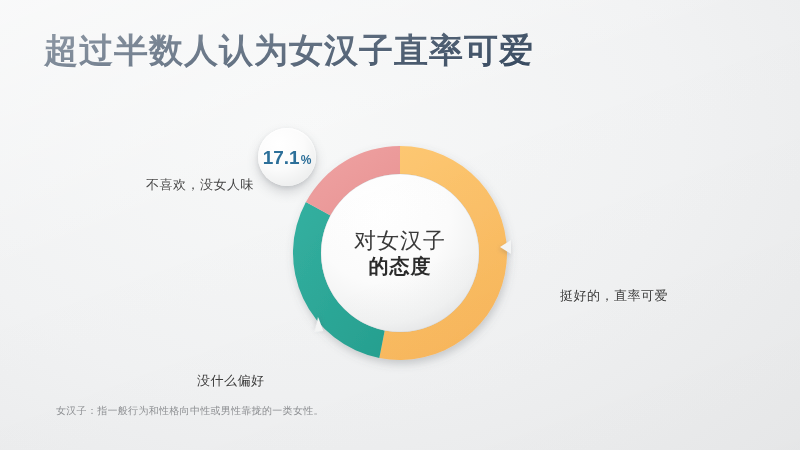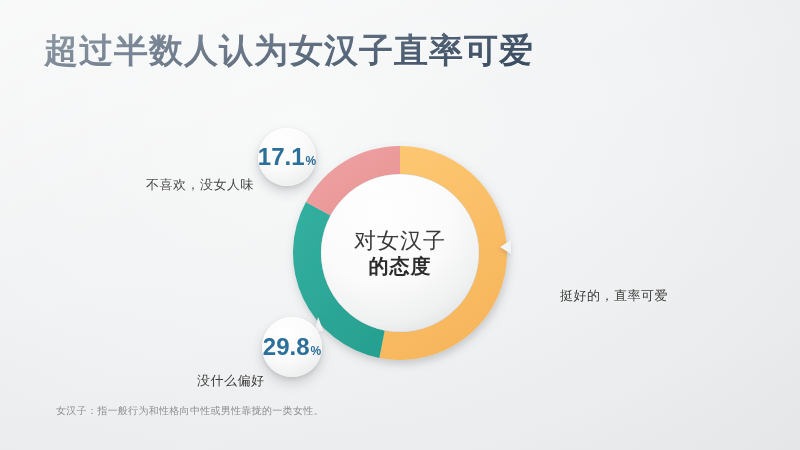--- a/index.html
+++ b/index.html
@@ -96,21 +96,21 @@
     justify-content: center;
     z-index: 5;
   }
   .bubble .pct {
     font-weight: bold;
     color: #2c6f99;
     letter-spacing: 0px;
     white-space: nowrap;
     line-height: 1;
   }
-  .bubble .pct .num { font-size: 24px; }
+  .bubble .pct .num { font-size: 19px; }
   .bubble .pct .sym { font-size: 12px; margin-left: 1px; }
 
   
   .tail {
     position: absolute;
     width: 0;
     height: 0;
     z-index: 4;
   }
 
@@ -220,25 +220,20 @@
   <div id="tail-171" class="tail"></div>
   <div id="bubble-171" class="bubble">
     <span class="pct">
       <span class="num">17.1</span><span class="sym">%</span>
     </span>
   </div>
 
   <div id="tail-531" class="tail"></div>
 
   <div id="tail-298" class="tail"></div>
-  <div id="bubble-298" class="bubble">
-    <span class="pct">
-      <span class="num">29.8</span><span class="sym">%</span>
-    </span>
-  </div>
 
   <div id="label-dislike" class="cat-label">不喜欢，没女人味</div>
   <div id="label-like" class="cat-label">挺好的，直率可爱</div>
   <div id="label-neutral" class="cat-label">没什么偏好</div>
 
   <div id="footnote">女汉子：指一般行为和性格向中性或男性靠拢的一类女性。</div>
 
 </div>
 
 </body></html>

